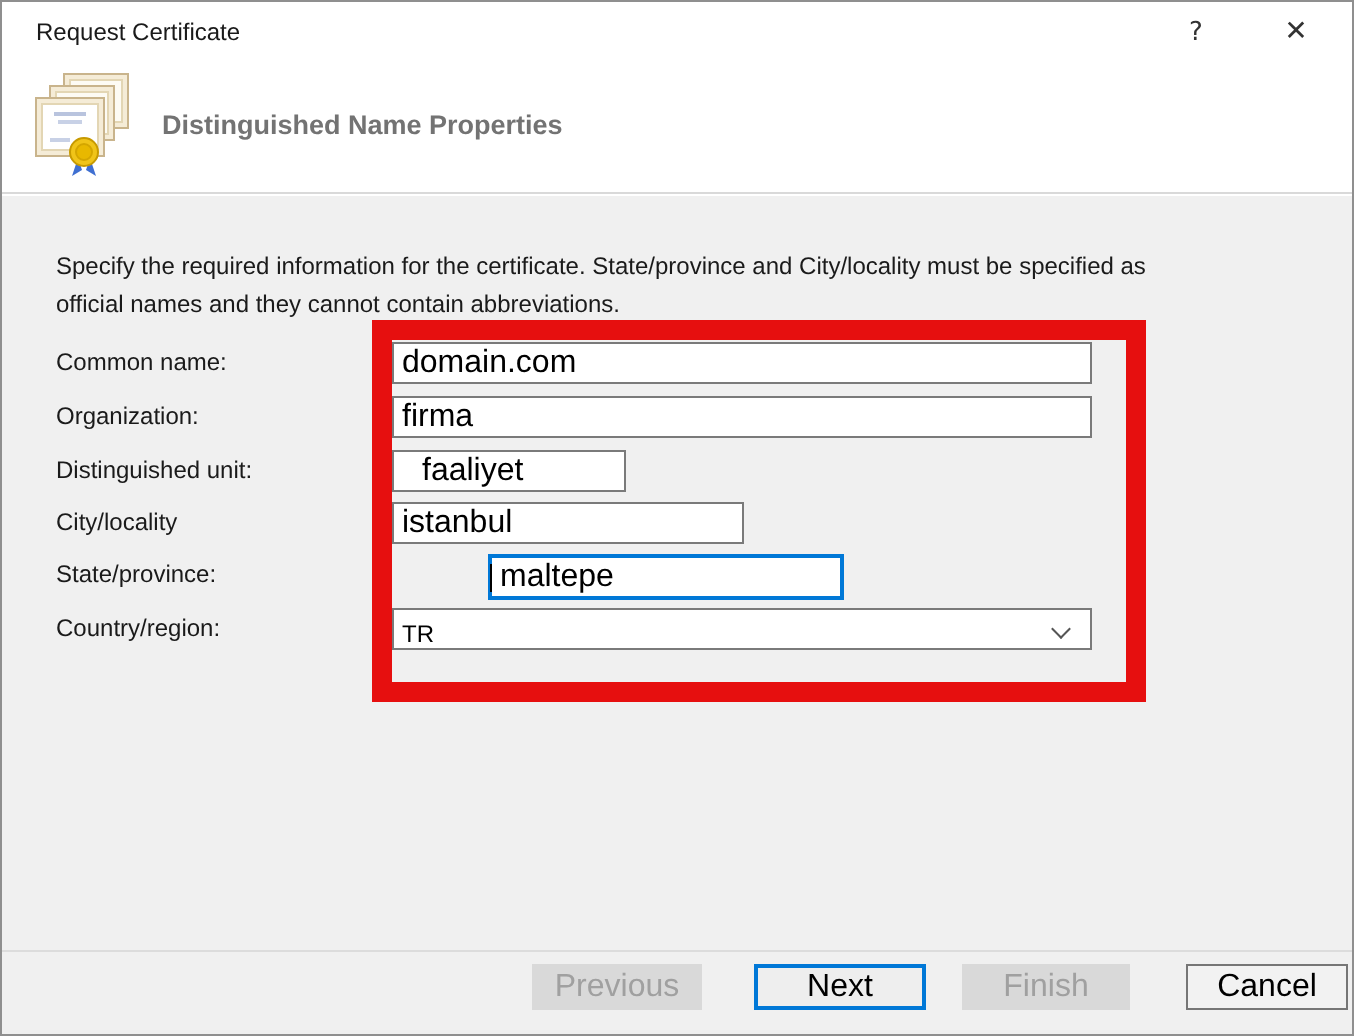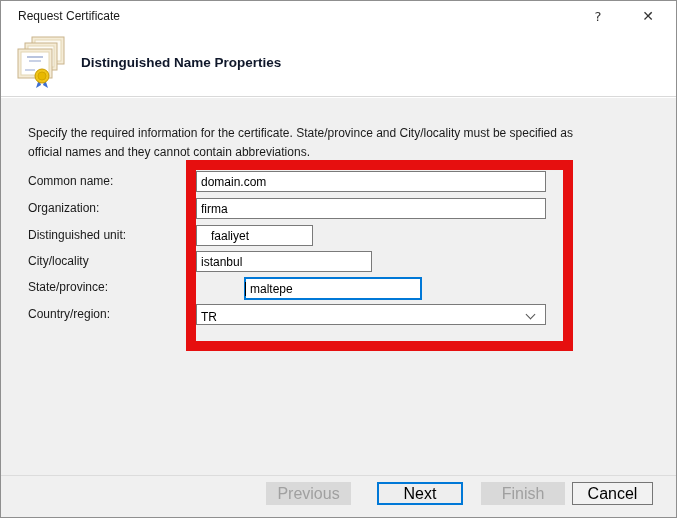--- a/index.html
+++ b/index.html
@@ -35,21 +35,21 @@
   .btn-help  { right: 58px; }
   .btn-close { right: 8px; font-size: 14px; }
   
   .header {
     position: absolute; left: 0; top: 30px; right: 0; height: 66px;
     background: #fff; border-bottom: 1px solid #d9d9d9;
   }
   .cert-icon { position: absolute; left: 14px; top: 4px; }
   .header-title {
     position: absolute; left: 80px; top: 24px;
-    font-size: 13.5px; font-weight: bold; color: #0f172a;
+    font-size: 13.5px; font-weight: bold; color: #737373;
   }
   
   .content {
     position: absolute; left: 0; top: 97px; right: 0; height: 377px;
     background: #f0f0f0;
   }
   .description {
     position: absolute; left: 27px; top: 26px; width: 565px;
     font-size: 12px; line-height: 19px; color: #1a1a1a;
   }
@@ -60,21 +60,21 @@
     pointer-events: none;
   }
   .field-label {
     position: absolute; left: 27px; height: 15px;
     font-size: 12px; color: #1a1a1a; white-space: nowrap;
   }
   .txt {
     position: absolute; left: 195px; height: 21px;
     border: 1px solid #7a7a7a; background: #fff;
     font-family: "Liberation Sans", sans-serif;
-    font-size: 12px; color: #000; padding: 0 4px;
+    font-size: 16px; color: #000; padding: 0 4px;
     outline: none;
   }
   .txt.focused {
     height: 23px; border: 2px solid #0078d7; margin-left: 48px;
   }
   .caret {
     position: absolute; width: 1px; height: 14px; background: #000;
   }
   .fake-select {
     position: absolute; left: 195px; height: 21px; width: 350px;
@@ -104,21 +104,21 @@
     font-family: "Liberation Sans", sans-serif;
     font-size: 16px;
   }
   .wiz-btn.disabled {
     background: #d9d9d9; color: #a0a0a0; border: 1px solid #d9d9d9;
   }
   .wiz-btn.default {
     background: #eeeeee; color: #000; border: 2px solid #0078d7;
   }
   .wiz-btn.normal {
-    background: #f2f2f2; color: #000; border: 1px solid #767676;
+    background: #f2f2f2; color: #000; border: 1px solid #767676; margin-left: 21px;
   }
   .b-prev   { left: 265px; width: 85px; }
   .b-next   { left: 376px; width: 86px; }
   .b-finish { left: 480px; width: 84px; }
   .b-cancel { left: 571px; width: 81px; }
 </style>
 </head>
 <body>
 
 <div class="window">

